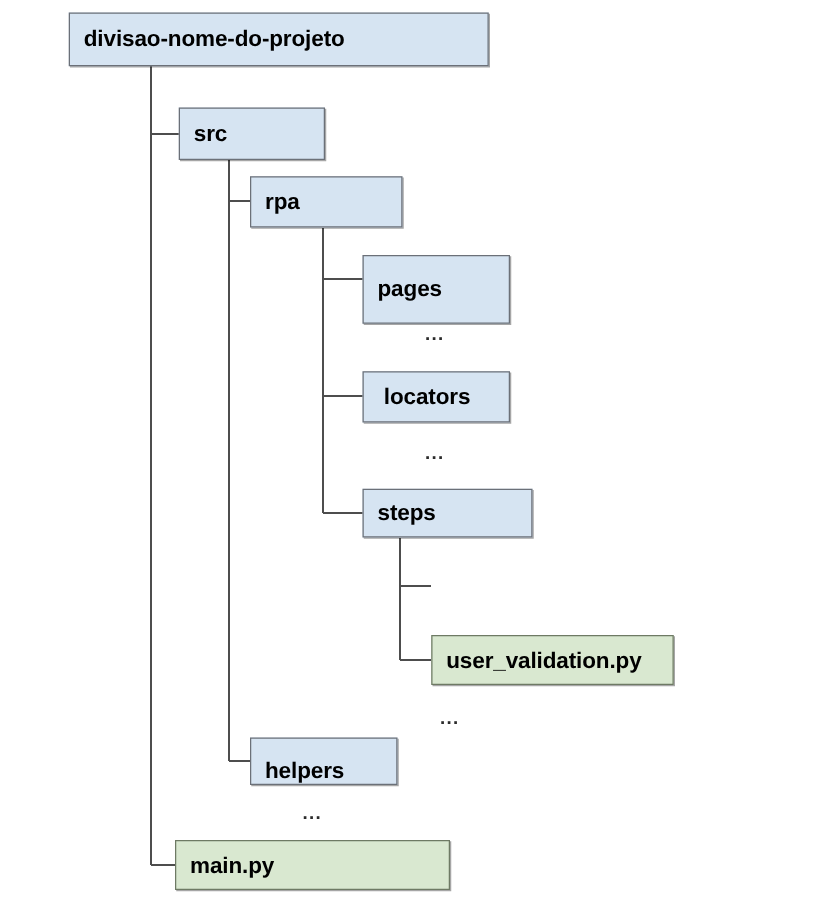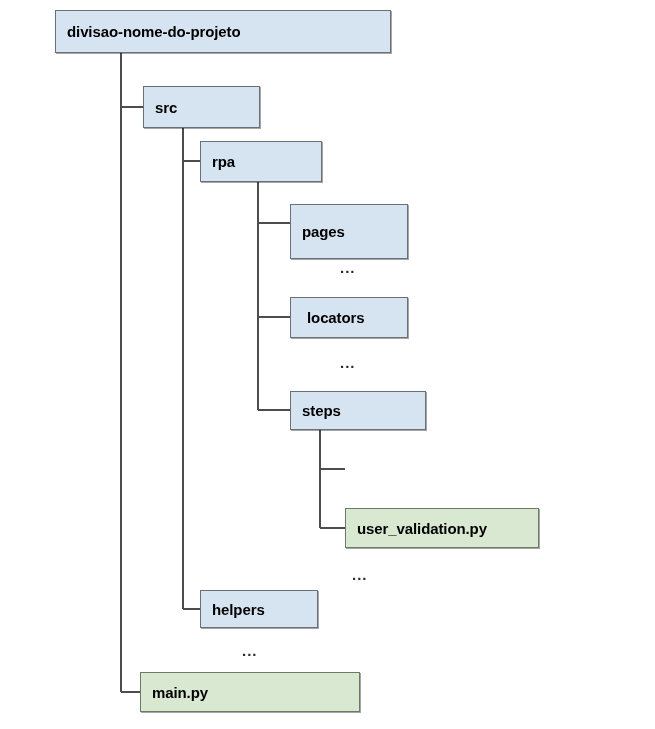--- a/index.html
+++ b/index.html
@@ -13,21 +13,21 @@
 
   svg#connectors{position:absolute;left:0;top:0;width:655px;height:729px;}
 
   .node{
     position:absolute;
     box-sizing:border-box;
     border:1px solid #666666;
     display:flex;
     align-items:center;
     font-weight:bold;
-    font-size:15px;
+    font-size:18px;
     color:#000000;
     letter-spacing:-0.1px;
     padding-left:11px;
     box-shadow:1px 1px 0 rgba(0,0,0,0.35);
   }
   .node.folder{background:#d6e4f2;border-color:#6b7078;}
   .node.file{background:#d9e8d0;border-color:#6e7a64;}
 
   .ellipsis{
     position:absolute;
@@ -87,21 +87,21 @@
 
   <div class="node folder" style="left:290px;top:391px;width:136px;height:39px;">
     <span>steps</span>
   </div>
 
 
   <div class="node file" style="left:345px;top:508px;width:194px;height:40px;">
     <span>user_validation.py</span>
   </div>
 
-  <div class="node folder" style="left:200px;top:590px;width:118px;height:38px;">
+  <div class="node folder" style="left:200px;top:590px;width:118px;height:38px;align-items:flex-end;">
     <span>helpers</span>
   </div>
 
   <div class="node file" style="left:140px;top:672px;width:220px;height:40px;">
     <span>main.py</span>
   </div>
 
   <div class="ellipsis" style="left:340px;top:260px;">...</div>
   <div class="ellipsis" style="left:340px;top:355px;">...</div>
   <div class="ellipsis" style="left:352px;top:567px;">...</div>

